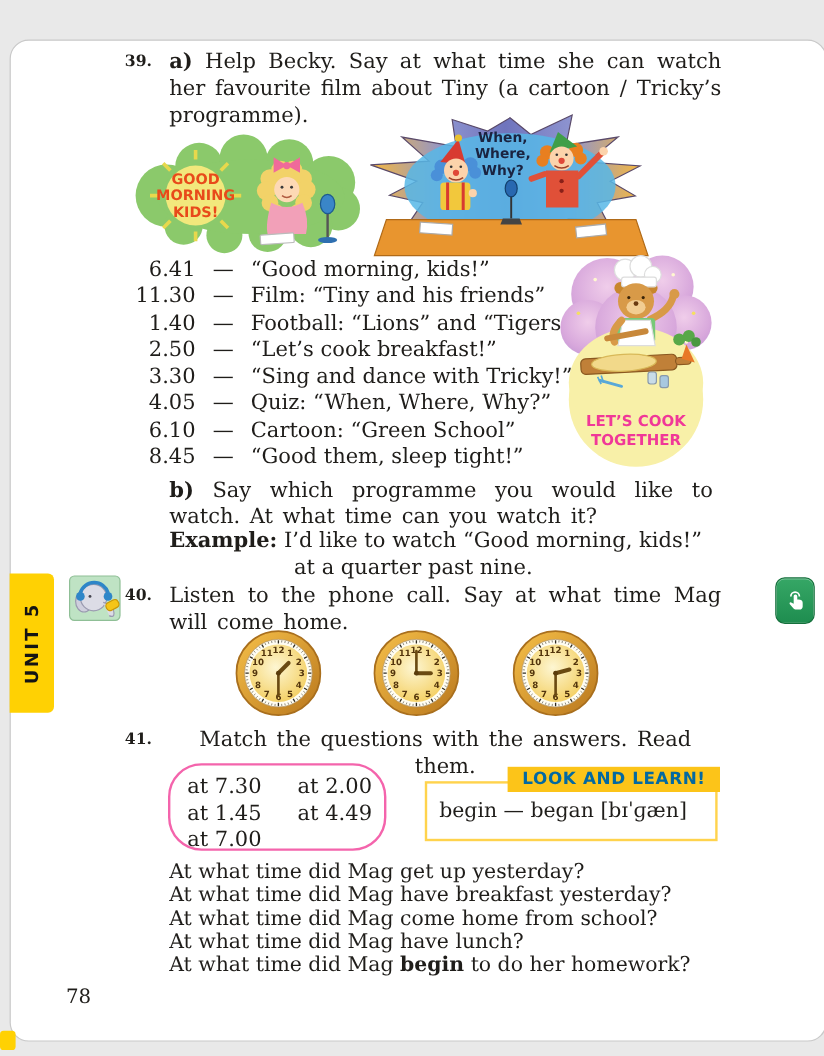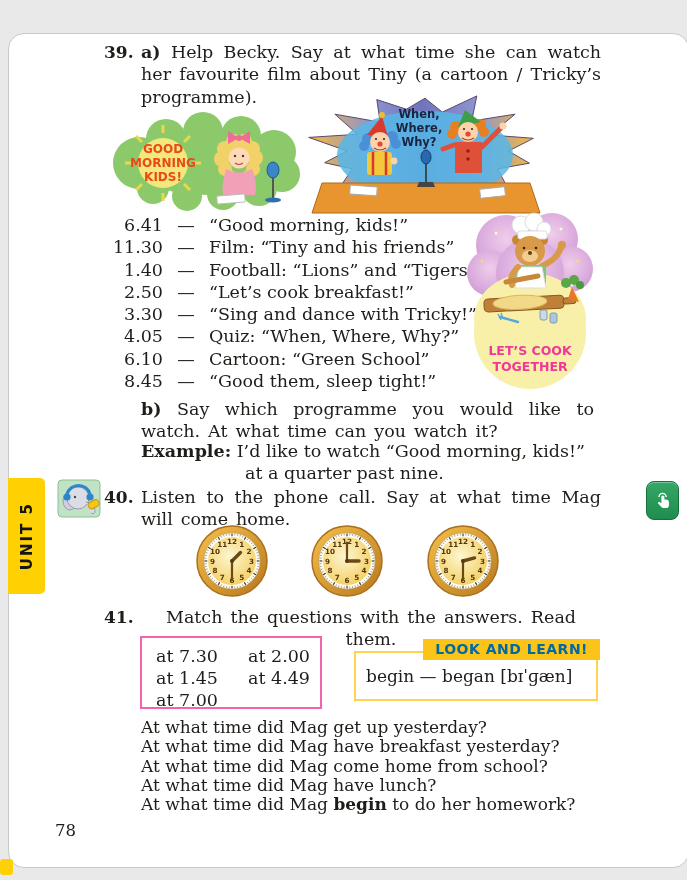--- a/index.html
+++ b/index.html
@@ -10,21 +10,21 @@
   .next-tab{position:absolute;left:0px;top:859px;width:13px;height:16px;background:#ffd103;border-radius:3px;z-index:5;}
 
   .unit-tab{position:absolute;left:-1px;top:444px;width:37px;height:116px;background:#ffd103;
             border-radius:0 5px 5px 0;display:flex;align-items:center;justify-content:center;z-index:4;}
   .unit-tab span{writing-mode:vertical-rl;transform:rotate(180deg);
                  font-family:"DejaVu Sans","Liberation Sans",sans-serif;font-weight:700;font-size:15px;
                  letter-spacing:2px;color:#141414;}
 
   .abs{position:absolute;}
   .ex-flex{display:flex;align-items:flex-start;}
-  .exnum{flex:0 0 37px;font-weight:700;font-size:17px;line-height:22.4px;}
+  .exnum{flex:0 0 37px;font-weight:700;font-size:13px;line-height:22.4px;}
   .para{margin:0;flex:1;font-size:17.5px;line-height:22.4px;text-align:justify;word-spacing:0.14em;}
   .para b{font-weight:700;}
   .plain{font-size:17.5px;line-height:22.4px;}
 
   .schedule{font-size:17.5px;line-height:22.3px;}
   .sched-row{display:flex;white-space:nowrap;}
   .sched-time{flex:0 0 62px;text-align:right;}
   .sched-dash{flex:0 0 46px;text-align:center;}
 
   .example .ind{display:inline-block;margin-left:104px;}
@@ -606,21 +606,21 @@
       <line class="hour-hand" x1="36" y1="36" x2="36" y2="24" stroke="#6a4a12" stroke-width="3.4" stroke-linecap="round" transform="rotate(75 36 36)"></line>
       <line class="minute-hand" x1="36" y1="36" x2="36" y2="17.5" stroke="#6a4a12" stroke-width="2.2" stroke-linecap="round" transform="rotate(180 36 36)"></line>
       <circle cx="36" cy="36" r="2" fill="#5a3c0c"></circle>
     </svg>
 
     <div class="abs ex-flex" style="left:95px;top:572px;width:497px;">
       <span class="exnum">41.</span>
       <p class="para" style="text-align:center;">Match the questions with the answers. Read them.</p>
     </div>
 
-    <div class="abs pink-box" style="left:131px;top:602px;">
+    <div class="abs pink-box" style="left:131px;top:602px;border-radius:28px;">
       <div class="c1">
         <div>at 7.30</div>
         <div>at 1.45</div>
         <div>at 7.00</div>
       </div>
       <div>
         <div>at 2.00</div>
         <div>at 4.49</div>
       </div>
     </div>

